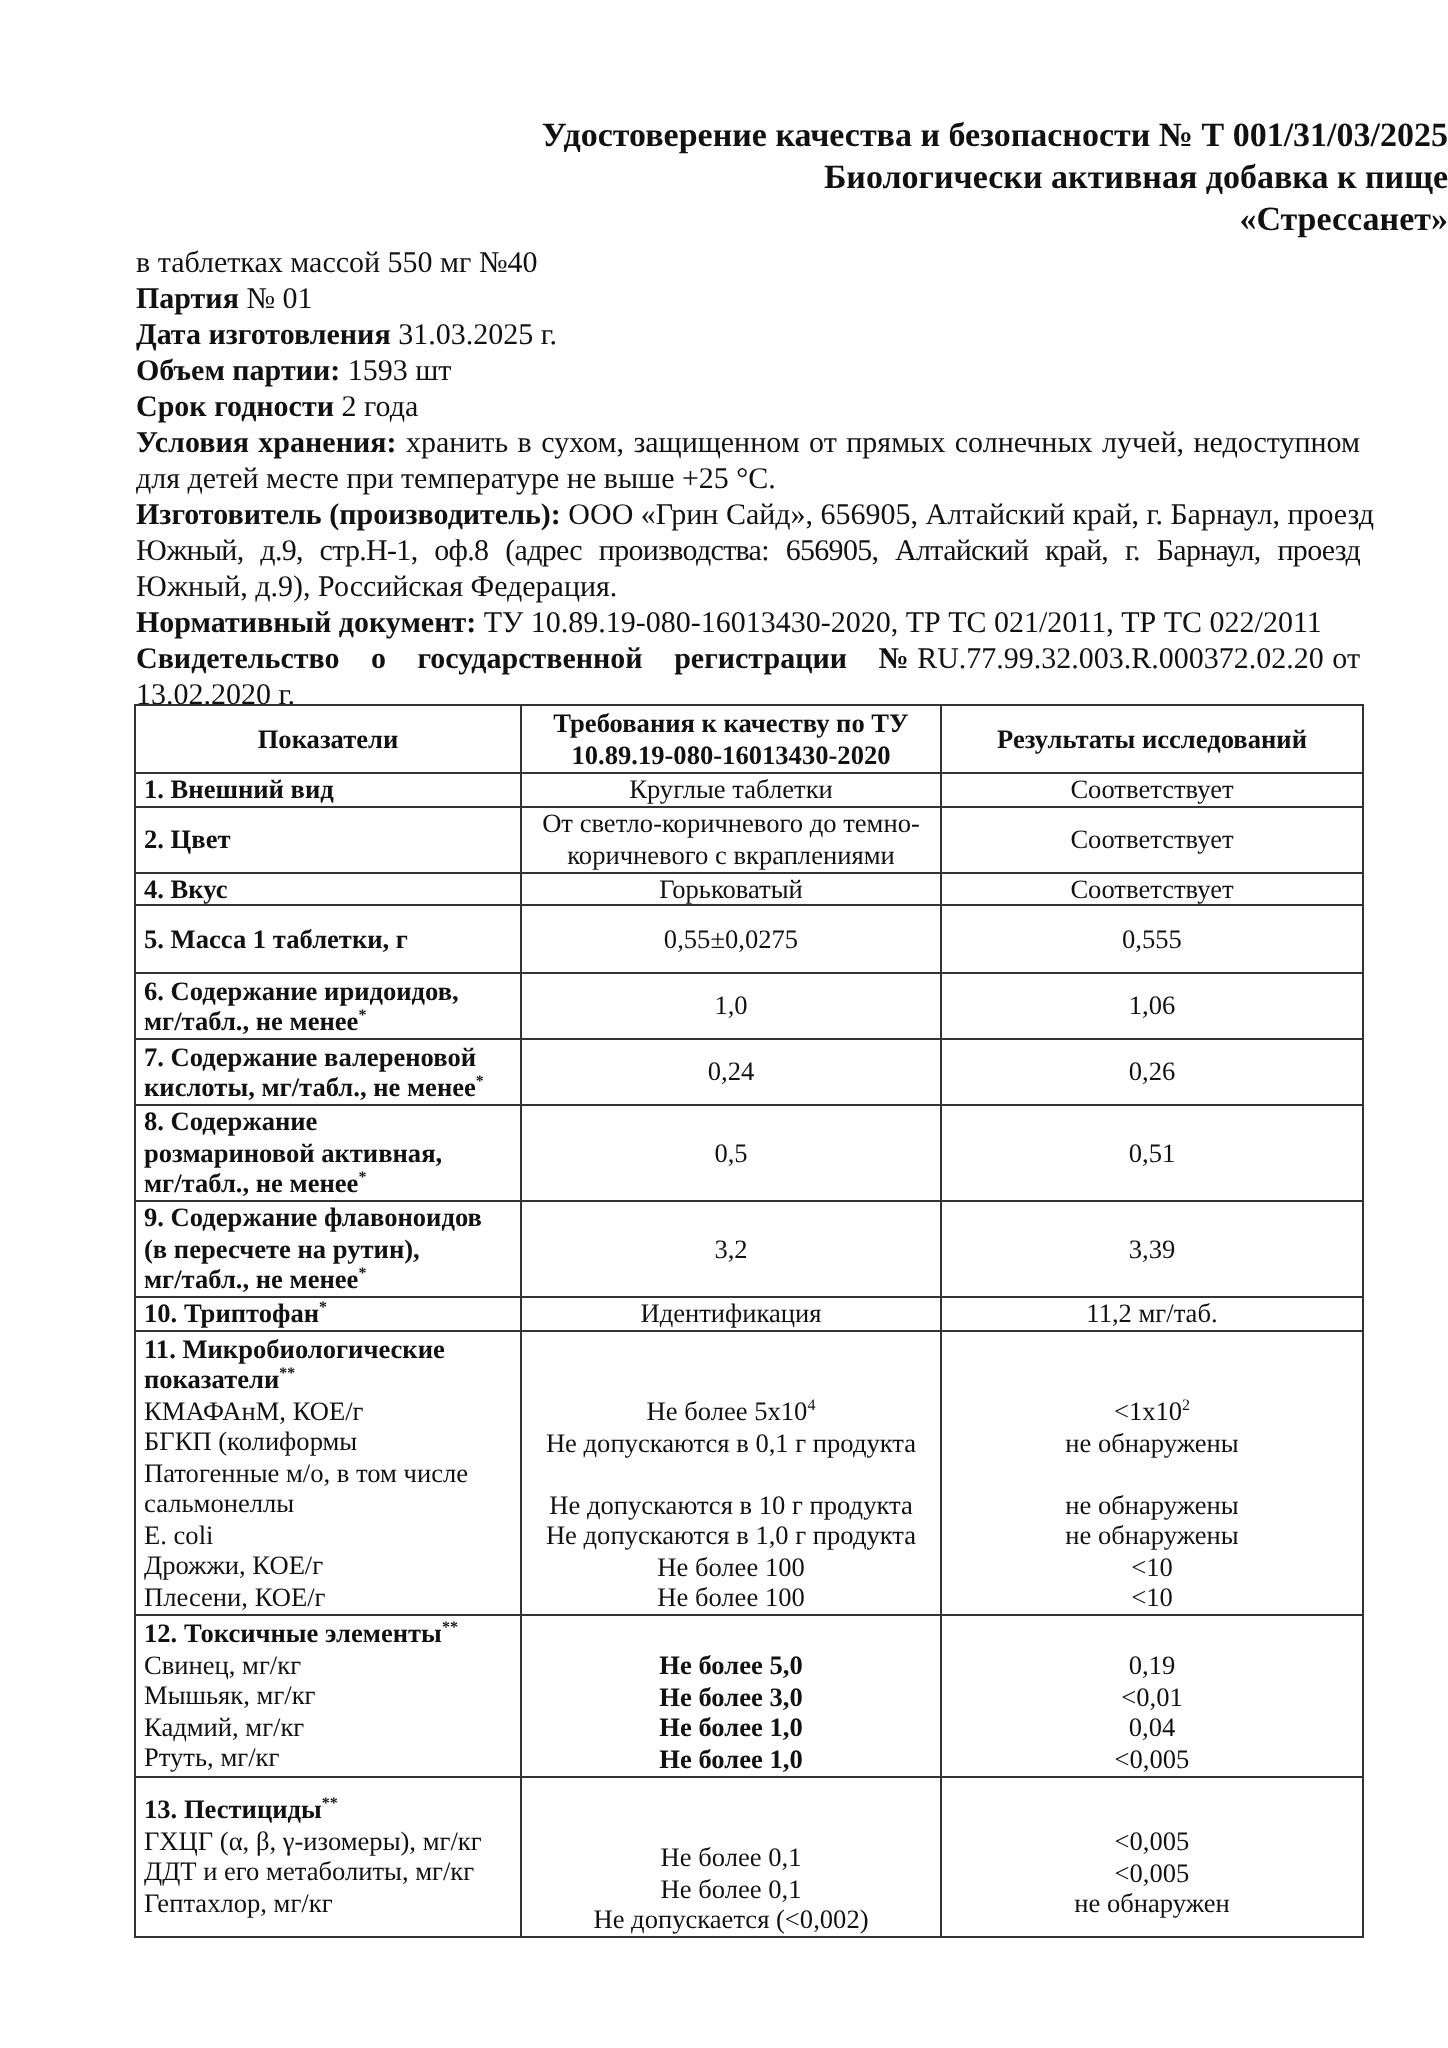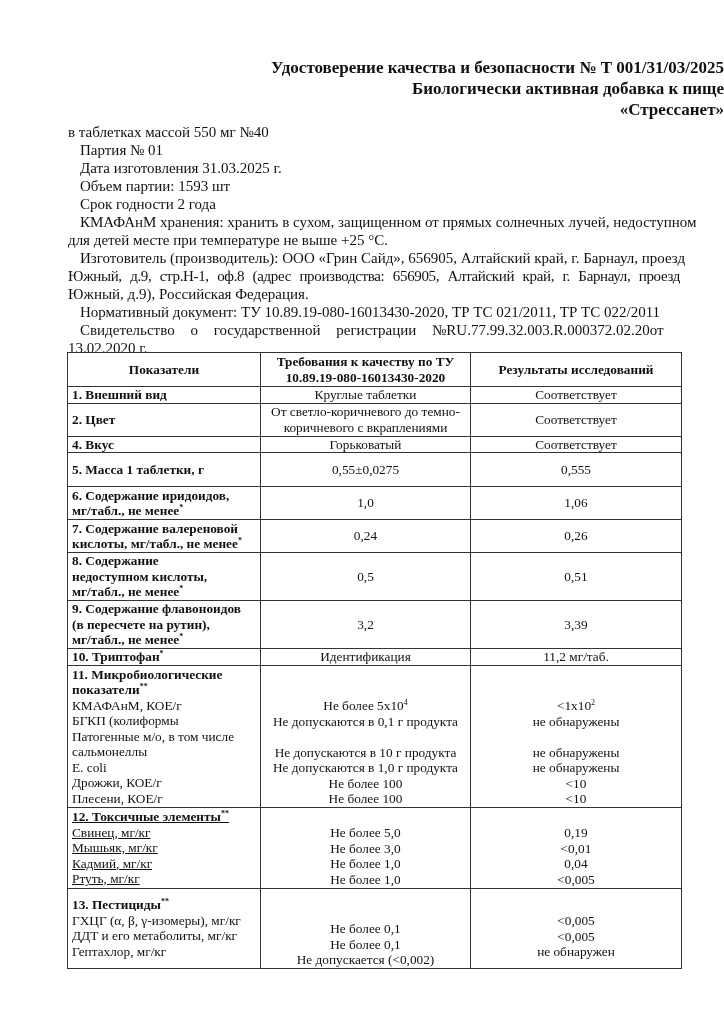--- a/index.html
+++ b/index.html
@@ -13,21 +13,21 @@
     position: absolute; left: 0; width: 724px; text-align: right;
     font-weight: bold; font-size: 17px; line-height: 20px;
   }
   .t1 { top: 58px; }
   .t2 { top: 79px; }
   .t3 { top: 100px; }
   .info {
     position: absolute; left: 68px; width: 612px;
     font-size: 15px; line-height: 18px;
   }
-  .info b { font-weight: normal; margin-left: 12px; }
+  .info b { font-weight: bold; }
 
   table.results {
     position: absolute; left: 67px; top: 352px; width: 614px;
     border-collapse: collapse; table-layout: fixed;
     font-size: 13.3px; line-height: 15.5px;
   }
   table.results td, table.results th {
     border: 1px solid #333333; padding: 0 4px; vertical-align: middle;
   }
   table.results th { font-weight: bold; text-align: center; font-size: 13.3px; }
@@ -67,42 +67,42 @@
     <span>1593 шт</span>
   </div>
 
   <div class="info" style="top:195px;">
     <b>Срок годности</b>
     <span>2 года</span>
   </div>
 
   <div class="info" style="top:213px;">
     <div style="text-align:justify; text-align-last:justify; white-space:nowrap;">
-      <b>КМАФАнМ хранения:</b>
+      <b>Условия хранения:</b>
       <span>хранить в сухом, защищенном от прямых солнечных лучей, недоступном</span>
     </div>
     <div>для детей месте при температуре не выше +25 °С.</div>
   </div>
 
   <div class="info" style="top:249px;">
     <div style="text-align:justify; text-align-last:justify; white-space:nowrap;">
       <b>Изготовитель (производитель):</b>
       <span>ООО «Грин Сайд», 656905, Алтайский край, г. Барнаул, проезд</span>
     </div>
     <div style="text-align:justify; text-align-last:justify; white-space:nowrap; letter-spacing:-0.35px; word-spacing:1px;">Южный, д.9, стр.Н-1, оф.8 (адрес производства: 656905, Алтайский край, г. Барнаул, проезд</div>
     <div>Южный, д.9), Российская Федерация.</div>
   </div>
 
   <div class="info" style="top:303px;">
     <b>Нормативный документ:</b>
     <span>ТУ 10.89.19-080-16013430-2020, ТР ТС 021/2011, ТР ТС 022/2011</span>
   </div>
 
   <div class="info" style="top:321px;">
-    <div style="display:flex; justify-content:flex-start; white-space:nowrap;">
+    <div style="display:flex; justify-content:space-between; white-space:nowrap;">
       <b style="word-spacing:12px;">Свидетельство о государственной регистрации №</b>
       <span>RU.77.99.32.003.R.000372.02.20</span>
       <span>от</span>
     </div>
     <div>13.02.2020 г.</div>
   </div>
 
 
   <table class="results">
     <colgroup>
@@ -156,21 +156,21 @@
         <td class="lbl">
           <b class="sub">7. Содержание валереновой</b>
           <b class="sub"><span>кислоты, мг/табл., не менее</span><sup>*</sup></b>
         </td>
         <td class="ctr">0,24</td>
         <td class="ctr">0,26</td>
       </tr>
       <tr style="height:48px;">
         <td class="lbl">
           <b class="sub">8. Содержание</b>
-          <b class="sub">недоступном кислоты,</b>
+          <b class="sub">розмариновой активная,</b>
           <b class="sub"><span>мг/табл., не менее</span><sup>*</sup></b>
         </td>
         <td class="ctr">0,5</td>
         <td class="ctr">0,51</td>
       </tr>
       <tr style="height:48px;margin-top:28px;">
         <td class="lbl">
           <b class="sub">9. Содержание флавоноидов</b>
           <b class="sub">(в пересчете на рутин),</b>
           <b class="sub"><span>мг/табл., не менее</span><sup>*</sup></b>
@@ -214,28 +214,28 @@
           <span class="sub">не обнаружены</span>
           <span class="sub"></span>
           <span class="sub">не обнаружены</span>
           <span class="sub">не обнаружены</span>
           <span class="sub">&lt;10</span>
           <span class="sub">&lt;10</span>
         </td>
       </tr>
 
       <tr class="multi">
-        <td class="lbl" style="padding-top:1px;padding-bottom:1px;text-decoration:underline;">
+        <td class="lbl" style="padding-top:1px;padding-bottom:1px;">
           <b class="sub"><span>12. Токсичные элементы</span><sup>**</sup></b>
           <span class="sub">Свинец, мг/кг</span>
           <span class="sub">Мышьяк, мг/кг</span>
           <span class="sub">Кадмий, мг/кг</span>
           <span class="sub">Ртуть, мг/кг</span>
         </td>
-        <td class="ctr" style="padding-top:1px;">
+        <td class="ctr" style="padding-top:1px;font-weight:bold;">
           <span class="sub"></span>
           <span class="sub">Не более 5,0</span>
           <span class="sub">Не более 3,0</span>
           <span class="sub">Не более 1,0</span>
           <span class="sub">Не более 1,0</span>
         </td>
         <td class="ctr" style="padding-top:1px;">
           <span class="sub"></span>
           <span class="sub">0,19</span>
           <span class="sub">&lt;0,01</span>

